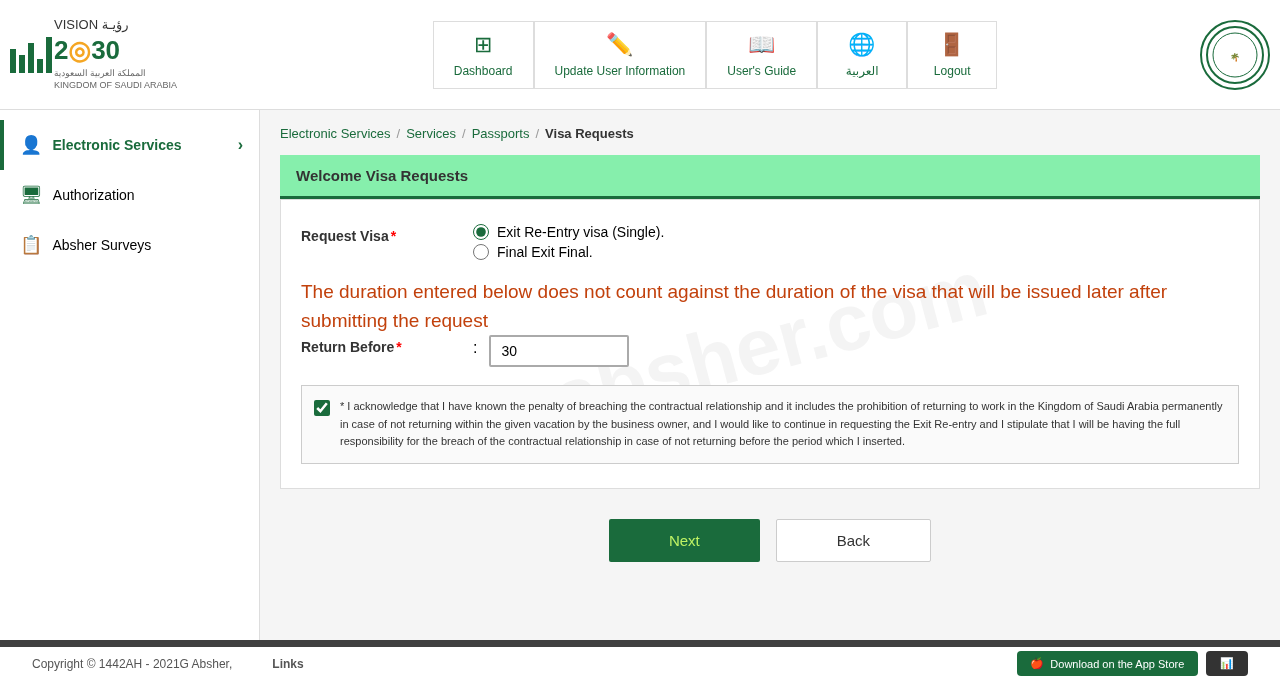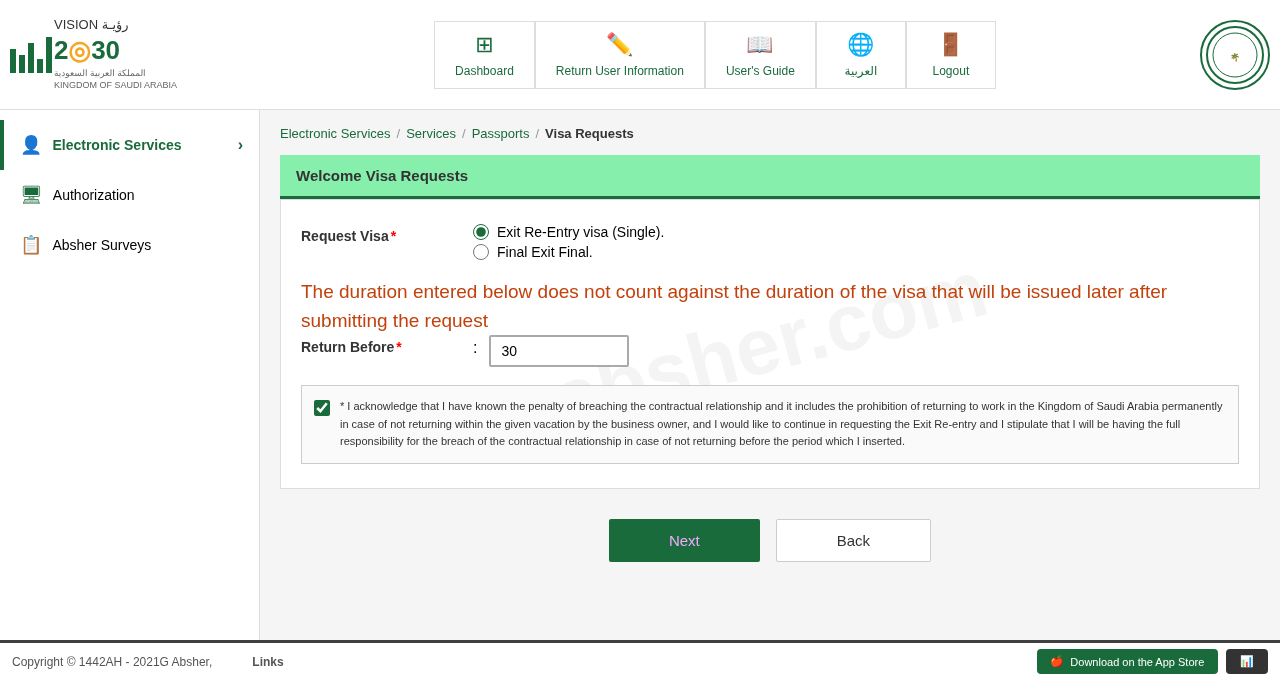--- a/index.html
+++ b/index.html
@@ -221,44 +221,44 @@
 
     
     .btn-row {
       display: flex;
       justify-content: center;
       gap: 16px;
       margin-top: 30px;
     }
     .btn-next {
       background: #1a6b3c;
-      color: #f0abfc;
+      color: #bef264;
       border: none;
       padding: 12px 60px;
       font-size: 15px;
       cursor: pointer;
       border-radius: 2px;
     }
     .btn-back {
       background: #fff;
       color: #333;
       border: 1px solid #ccc;
       padding: 12px 60px;
       font-size: 15px;
       cursor: pointer;
       border-radius: 2px;
     }
 
     
     .footer {
       background: #fff;
-      border-top: 3px solid #404040;
-      display: flex;
-      align-items: center;
-      padding: 8px 12px;
+      border-top: 7px solid #404040;
+      display: flex;
+      align-items: center;
+      padding: 8px 32px;
       font-size: 12px;
       color: #555;
       height: 40px;
     }
     .footer-links { margin-left: 40px; font-weight: bold; }
     .footer-apps { margin-left: auto; display: flex; gap: 8px; }
     .app-btn {
       background: #1a6b3c;
       color: #fff;
       padding: 6px 14px;
@@ -290,21 +290,21 @@
     </div>
   </div>
 
   <div class="nav-items">
     <div class="nav-item">
       <span class="nav-icon">⊞</span>
       <span>Dashboard</span>
     </div>
     <div class="nav-item">
       <span class="nav-icon">✏️</span>
-      <span style="text-align:center;">Return User Information</span>
+      <span style="text-align:center;">Update User Information</span>
     </div>
     <div class="nav-item">
       <span class="nav-icon">📖</span>
       <span>User's Guide</span>
     </div>
     <div class="nav-item">
       <span class="nav-icon">🌐</span>
       <span>العربية</span>
     </div>
     <div class="nav-item">

